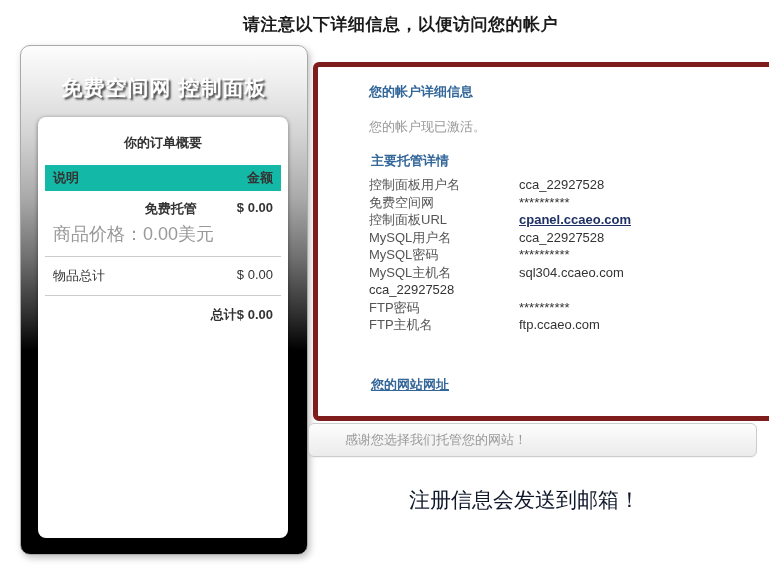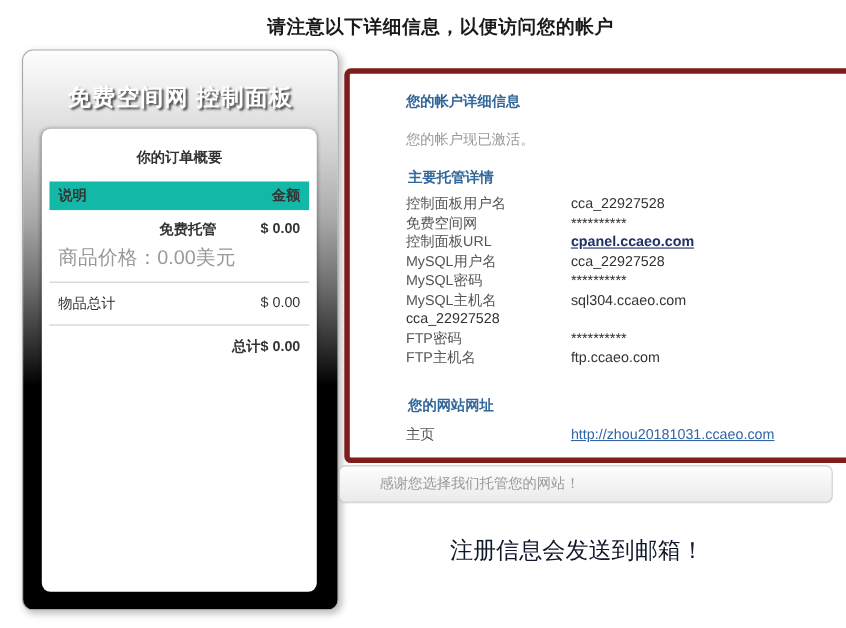--- a/index.html
+++ b/index.html
@@ -53,21 +53,21 @@
     position:absolute;left:313px;top:62px;width:435px;height:349px;
     border:5px solid #7f1d1d;border-radius:6px;background:#ffffff;padding-left:31px;
   }
   .account-inner{padding:16px 20px;font-size:13px;}
   .acct-title{color:#336699;font-weight:bold;}
   .acct-status{color:#999999;margin-top:17px;}
   .section-title{color:#336699;font-weight:bold;margin-top:16px;margin-bottom:6px;padding-left:2px;}
   .detail-row{display:flex;line-height:17.5px;}
   .detail-label{width:150px;color:#555555;}
   .detail-value{color:#333333;}
-  .website-title{margin-top:26px;margin-bottom:8px;}
+  .website-title{margin-top:42px;margin-bottom:8px;text-decoration:underline;}
   a.link-strong{color:#1f3164;font-weight:bold;text-decoration:underline;}
   a.link{color:#3465a4;text-decoration:underline;}
   
   .thanks-bar{
     position:absolute;left:308px;top:423px;width:411px;height:32px;
     border:1px solid #cccccc;border-radius:6px;
     background:linear-gradient(to bottom,#fdfdfd,#ebebeb);
     line-height:32px;padding-left:36px;
     color:#999999;font-size:13px;
     box-shadow:0 1px 1px rgba(0,0,0,0.05);
@@ -147,22 +147,18 @@
     <div class="detail-row">
       <span class="detail-label">FTP密码</span>
       <span class="detail-value">**********</span>
     </div>
     <div class="detail-row">
       <span class="detail-label">FTP主机名</span>
       <span class="detail-value">ftp.ccaeo.com</span>
     </div>
 
     <div class="section-title website-title">您的网站网址</div>
-    <div class="detail-row">
-      <span class="detail-label">主页</span>
-      <span class="detail-value"><a href="#" class="link">http://zhou20181031.ccaeo.com</a></span>
-    </div>
   </div>
 </div>
 
 <div class="thanks-bar">感谢您选择我们托管您的网站！</div>
 
 <div class="bottom-note">注册信息会发送到邮箱！</div>
 
 </body></html>

